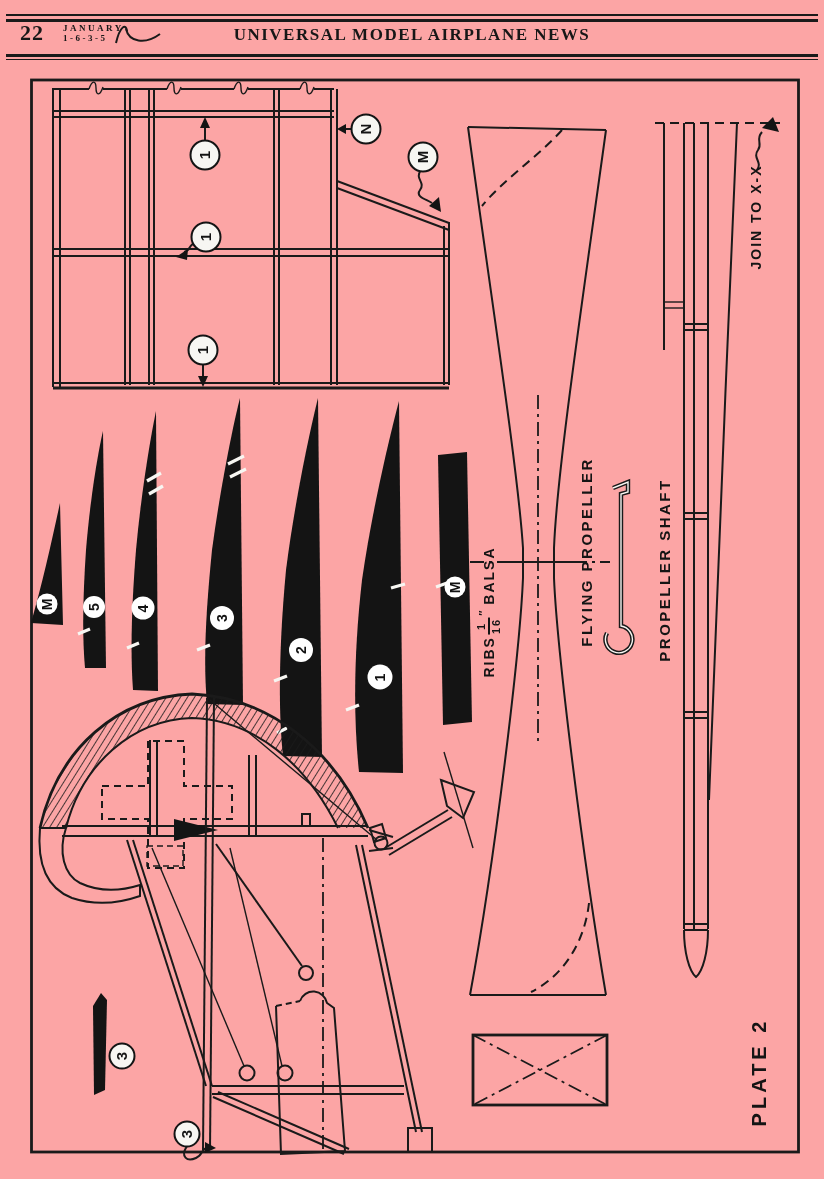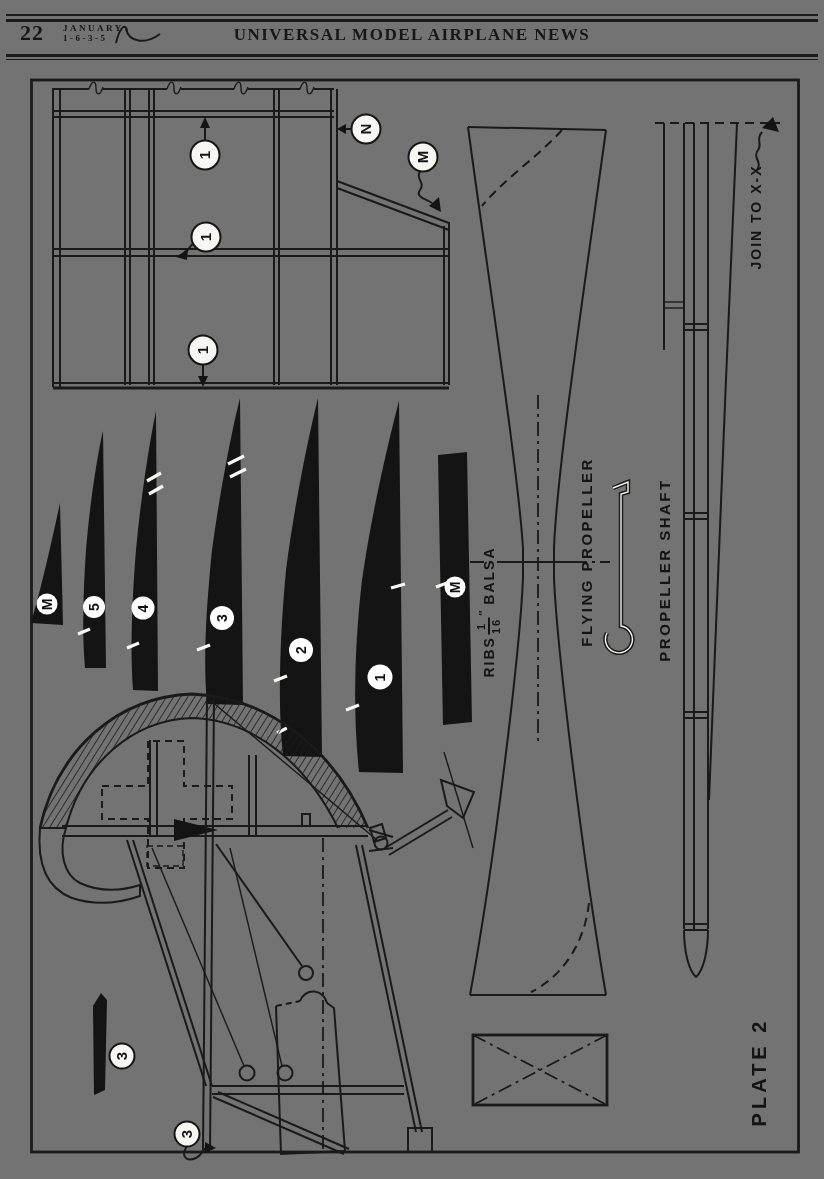--- a/index.html
+++ b/index.html
@@ -1,16 +1,16 @@
 <!DOCTYPE html>
 <html><head>
 <meta charset="utf-8">
 <style>
   html,body{margin:0;padding:0;background:#f7f6f2;}
-  .page{position:relative;width:824px;height:1179px;background:#737373;overflow:hidden;
+  .page{position:relative;width:824px;height:1179px;background:#fca5a5;overflow:hidden;
         font-family:"Liberation Sans",sans-serif;color:#171717;}
   
   .hdr-rule{position:absolute;left:6px;right:6px;background:#1a1a1a;}
   .pagenum{position:absolute;left:20px;top:20px;font:700 22px "Liberation Serif",serif;letter-spacing:1px;}
   .issue{position:absolute;left:63px;top:23px;font:700 9px "Liberation Serif",serif;letter-spacing:2.5px;line-height:10px;white-space:nowrap;}
   .masthead{position:absolute;left:0;right:0;top:25px;text-align:center;
             font:700 17px "Liberation Serif",serif;letter-spacing:1.5px;white-space:nowrap;}
   .squiggle{position:absolute;left:112px;top:20px;}
   
   .v-label{position:absolute;transform:translate(-50%,-50%) rotate(-90deg);

